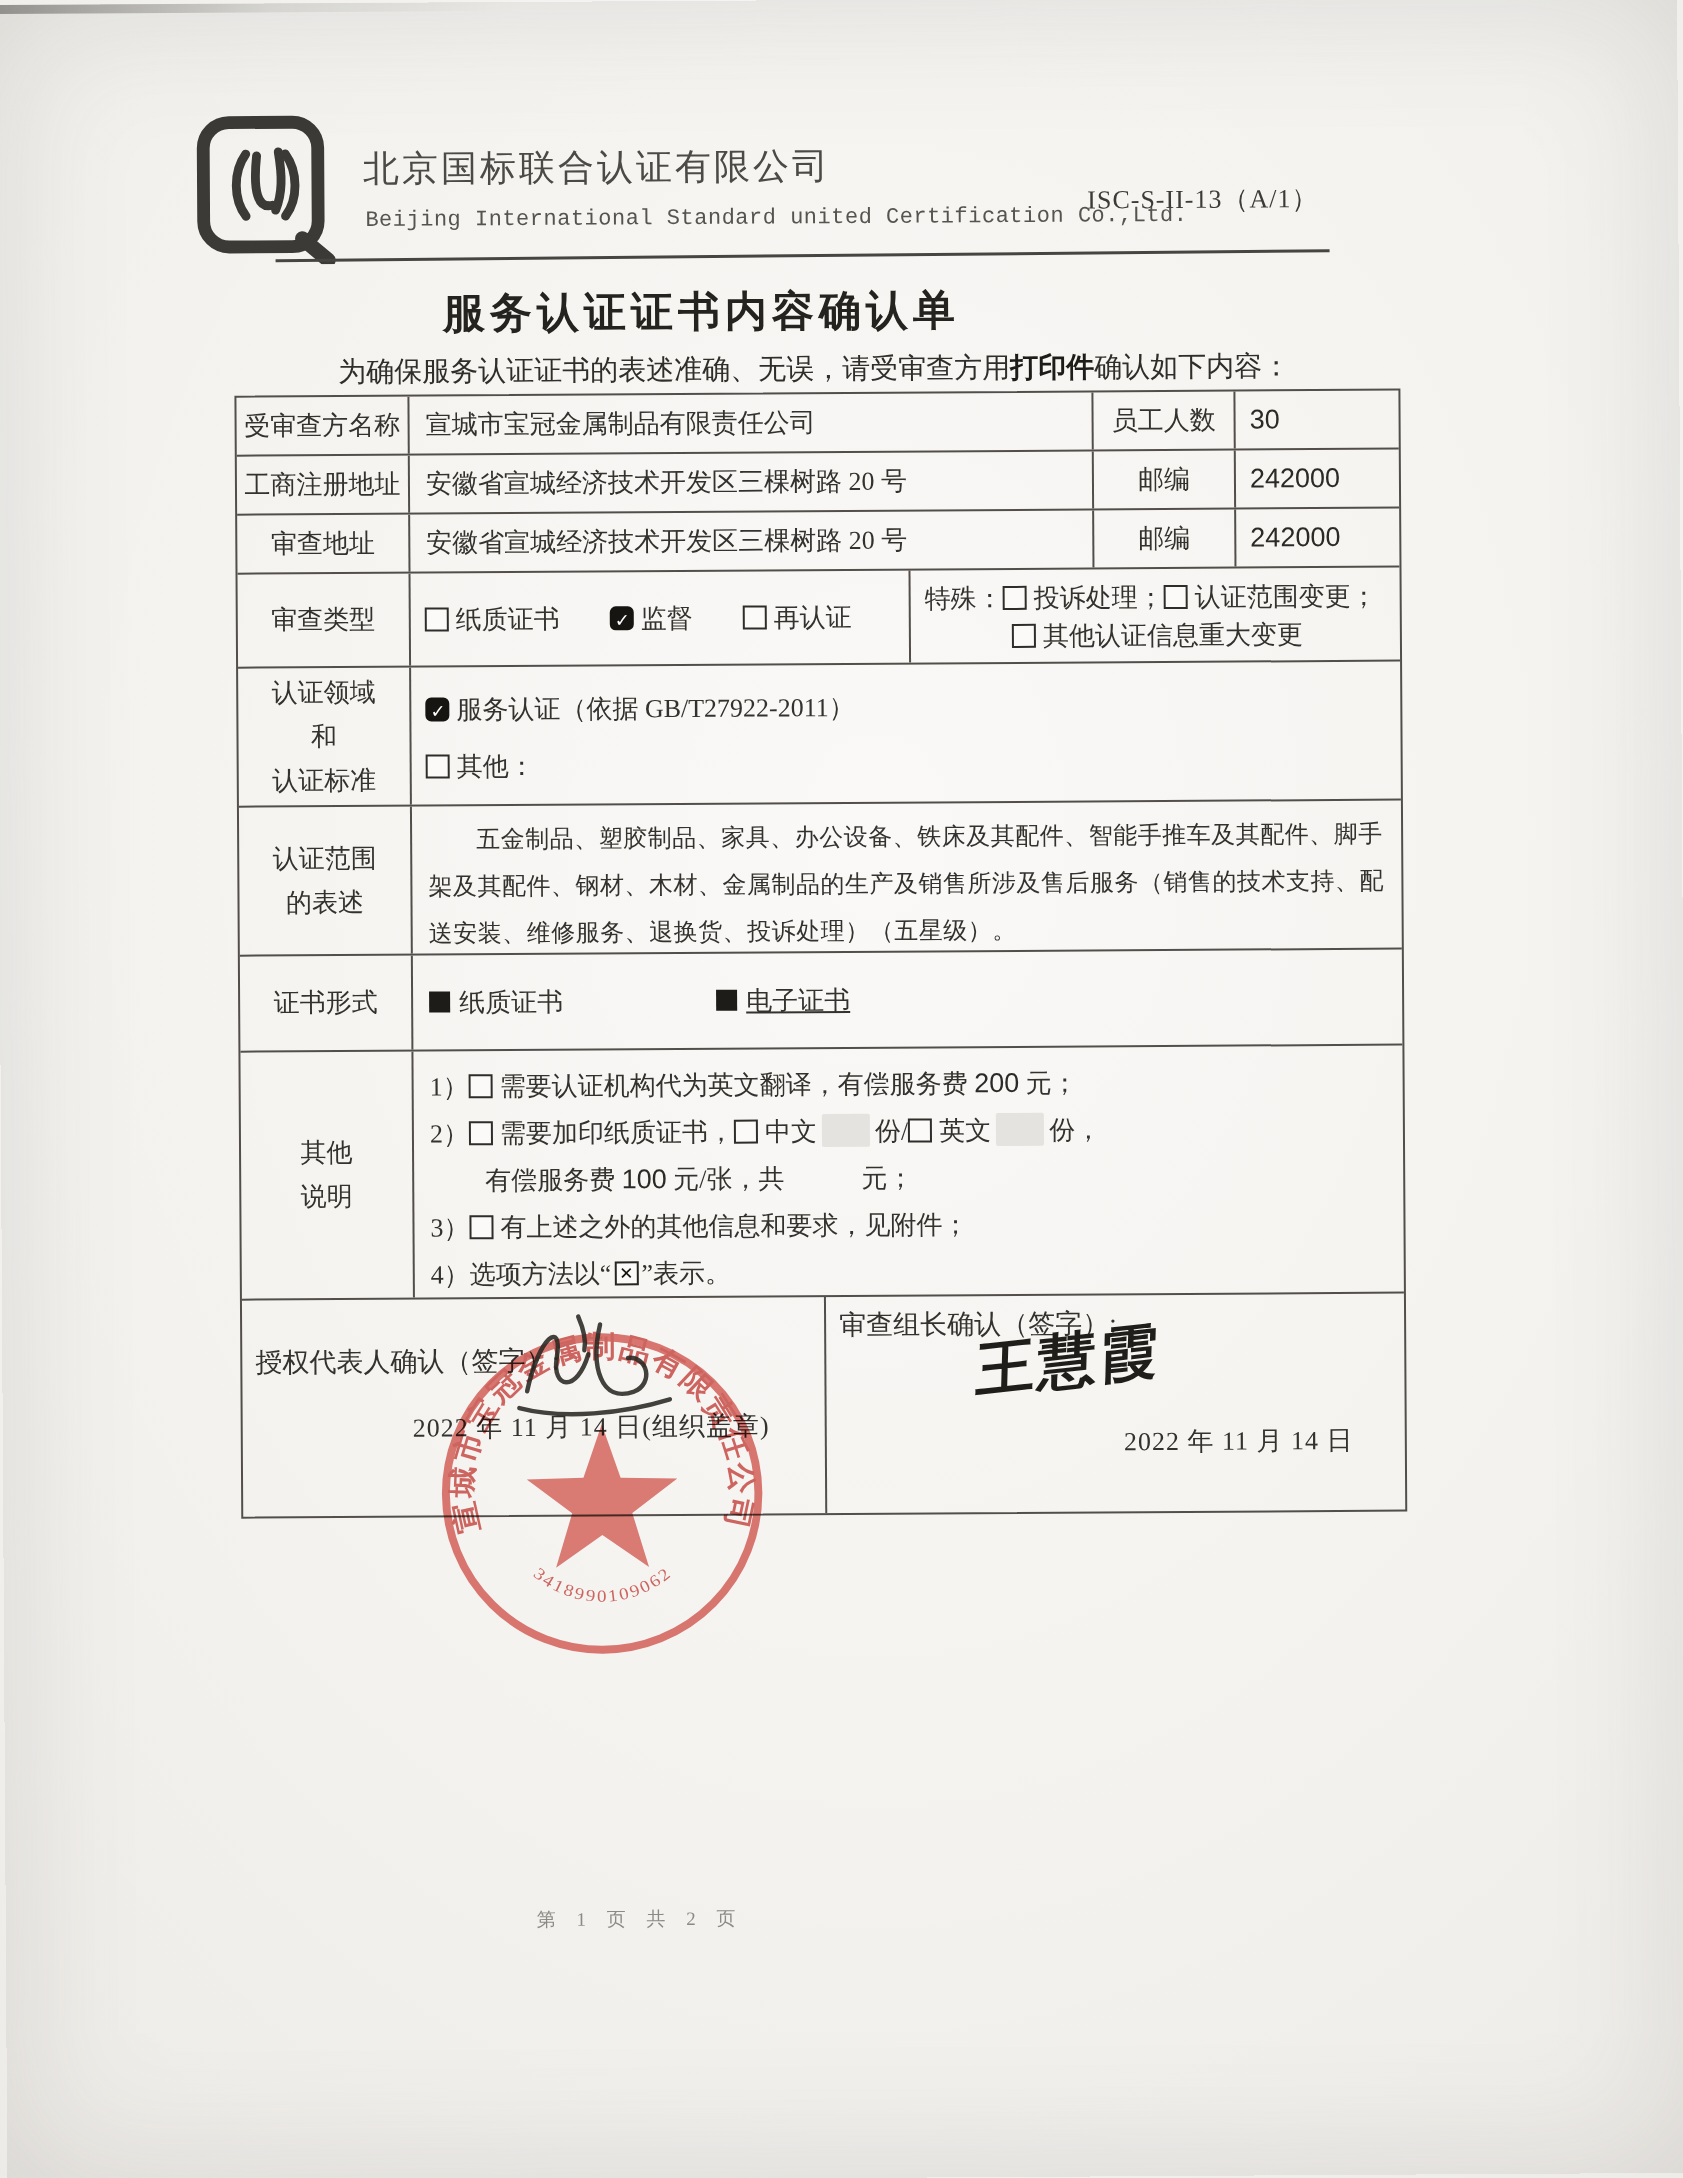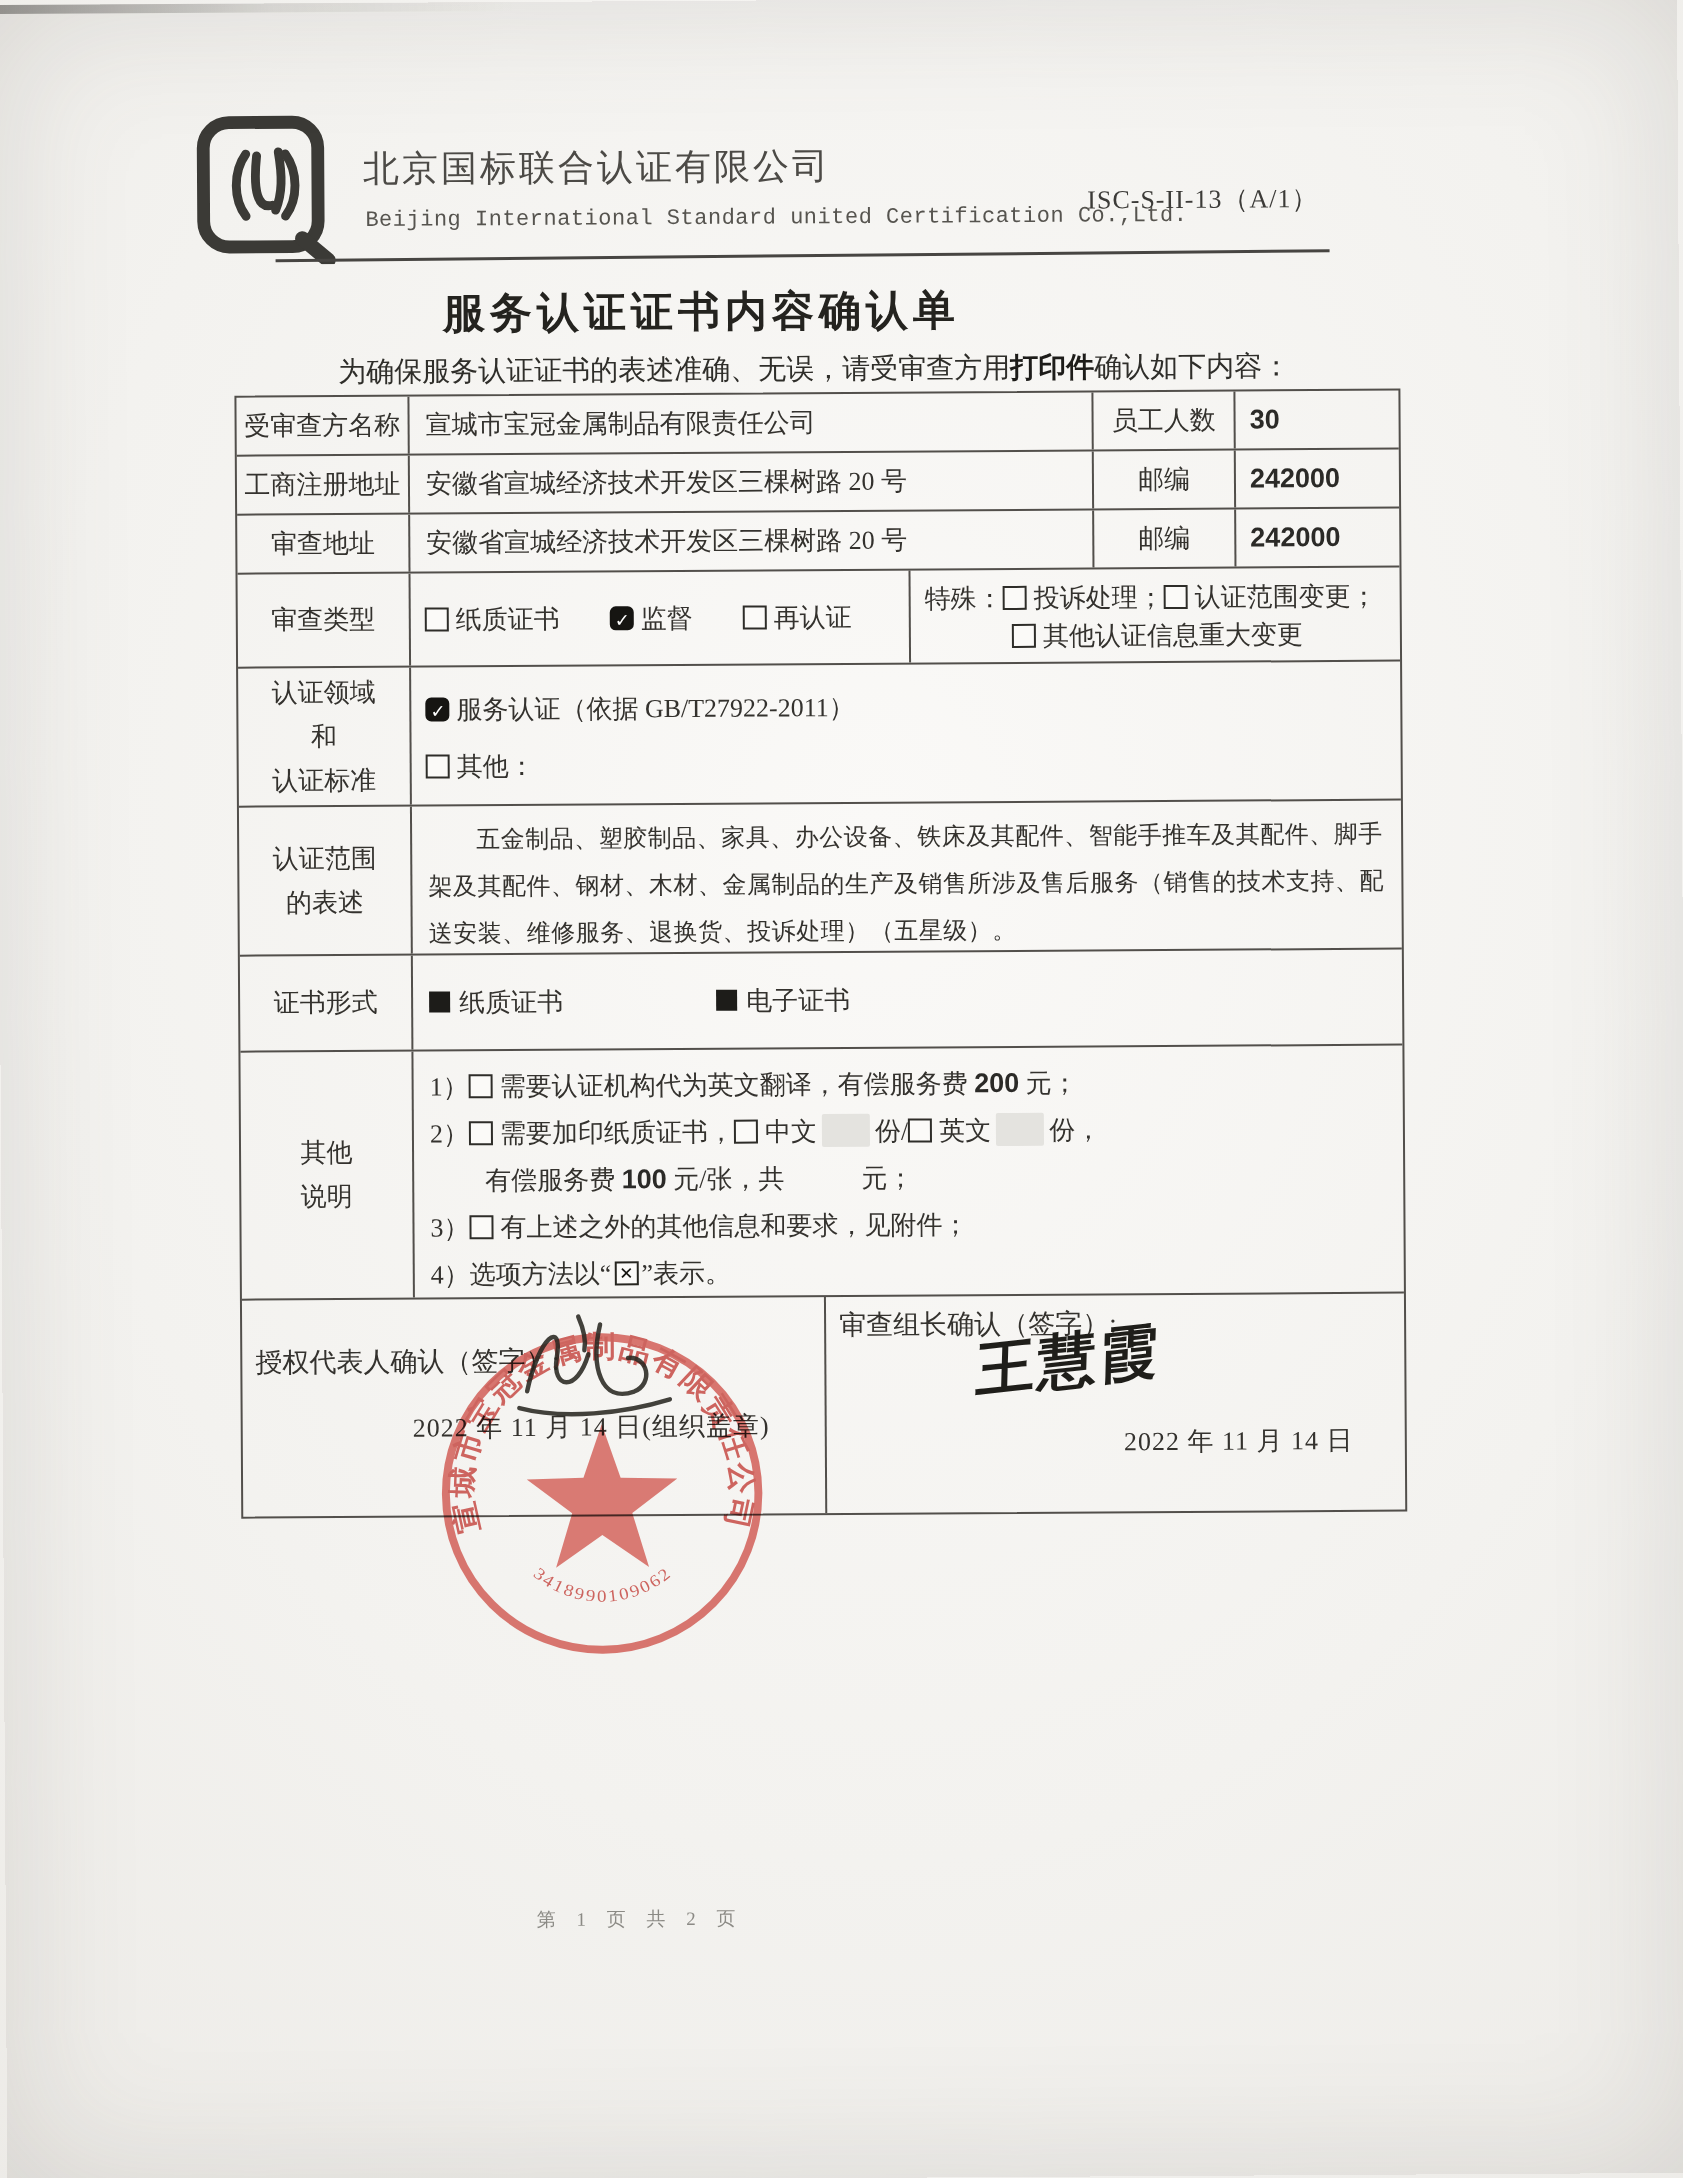--- a/index.html
+++ b/index.html
@@ -31,36 +31,36 @@
   
   .tbl{position:absolute;left:238px;top:392px;width:1166px;border:2px solid #524f4b;box-sizing:border-box;font-size:26px;}
   .tr{display:flex;border-bottom:2px solid #524f4b;box-sizing:border-box;}
   .tr:last-child{border-bottom:none;}
   .td{border-right:2px solid #524f4b;box-sizing:border-box;position:relative;}
   .td:last-child{border-right:none;}
   .lab{width:173px;display:flex;align-items:center;justify-content:center;text-align:center;flex-direction:column;line-height:44px;}
   .val{flex:1;display:flex;align-items:center;padding-left:16px;}
   .rlab{width:142px;display:flex;align-items:center;justify-content:center;}
   .rval{width:163px;display:flex;align-items:center;padding-left:14px;}
-  .figure{font-family:"Liberation Sans","DejaVu Sans",sans-serif;font-weight:700;font-size:27px;color:#2b2a27;}
+  .figure{font-family:"Liberation Sans","DejaVu Sans",sans-serif;font-weight:400;font-size:27px;color:#2b2a27;}
   .r1,.r2,.r3{height:59px;}
   .r4{height:94px;}
   .r5{height:139px;}
   .r6{height:149px;}
   .r7{height:96px;}
   .r8{height:248px;}
   .r9{height:216px;}
   .mid{width:500px;display:flex;align-items:center;gap:50px;padding-left:14px;}
   .special{flex:1;padding:10px 10px 0 14px;line-height:38px;}
   .sline2{padding-left:87px;}
   .content{flex:1;}
   .r5 .content{padding:14px 0 0 14px;line-height:57px;}
   .para{flex:1;padding:10px 16px 0 16px;text-indent:2em;font-size:24px;line-height:47px;letter-spacing:0.5px;}
   .formrow{display:flex;align-items:center;padding-left:16px;}
-  .formrow .opt2{margin-left:153px;}
+  .formrow .opt2{margin-left:153px;text-decoration:underline;}
   .items{flex:1;padding:12px 8px 0 16px;line-height:47px;}
   .indent2{padding-left:55px;}
 
   
   .cb{display:inline-block;width:24px;height:24px;border:2.5px solid #2e2d29;vertical-align:-3px;margin-right:7px;box-sizing:border-box;background:#fbfaf8;}
   .cb.checked{background:#161512;border-color:#161512;border-radius:6px;position:relative;}
   .cb.checked::after{content:"✓";color:#fff;font-size:18px;font-weight:700;position:absolute;left:3px;top:-12px;line-height:47px;
     font-family:"DejaVu Sans",sans-serif;}
   .fillsq{display:inline-block;width:21px;height:21px;background:#1d1c19;vertical-align:-1px;margin-right:9px;}
   .xbox{display:inline-block;width:24px;height:24px;border:2.5px solid #26251f;box-sizing:border-box;position:relative;vertical-align:-3px;margin:0 3px;background:#fbfaf8;}

